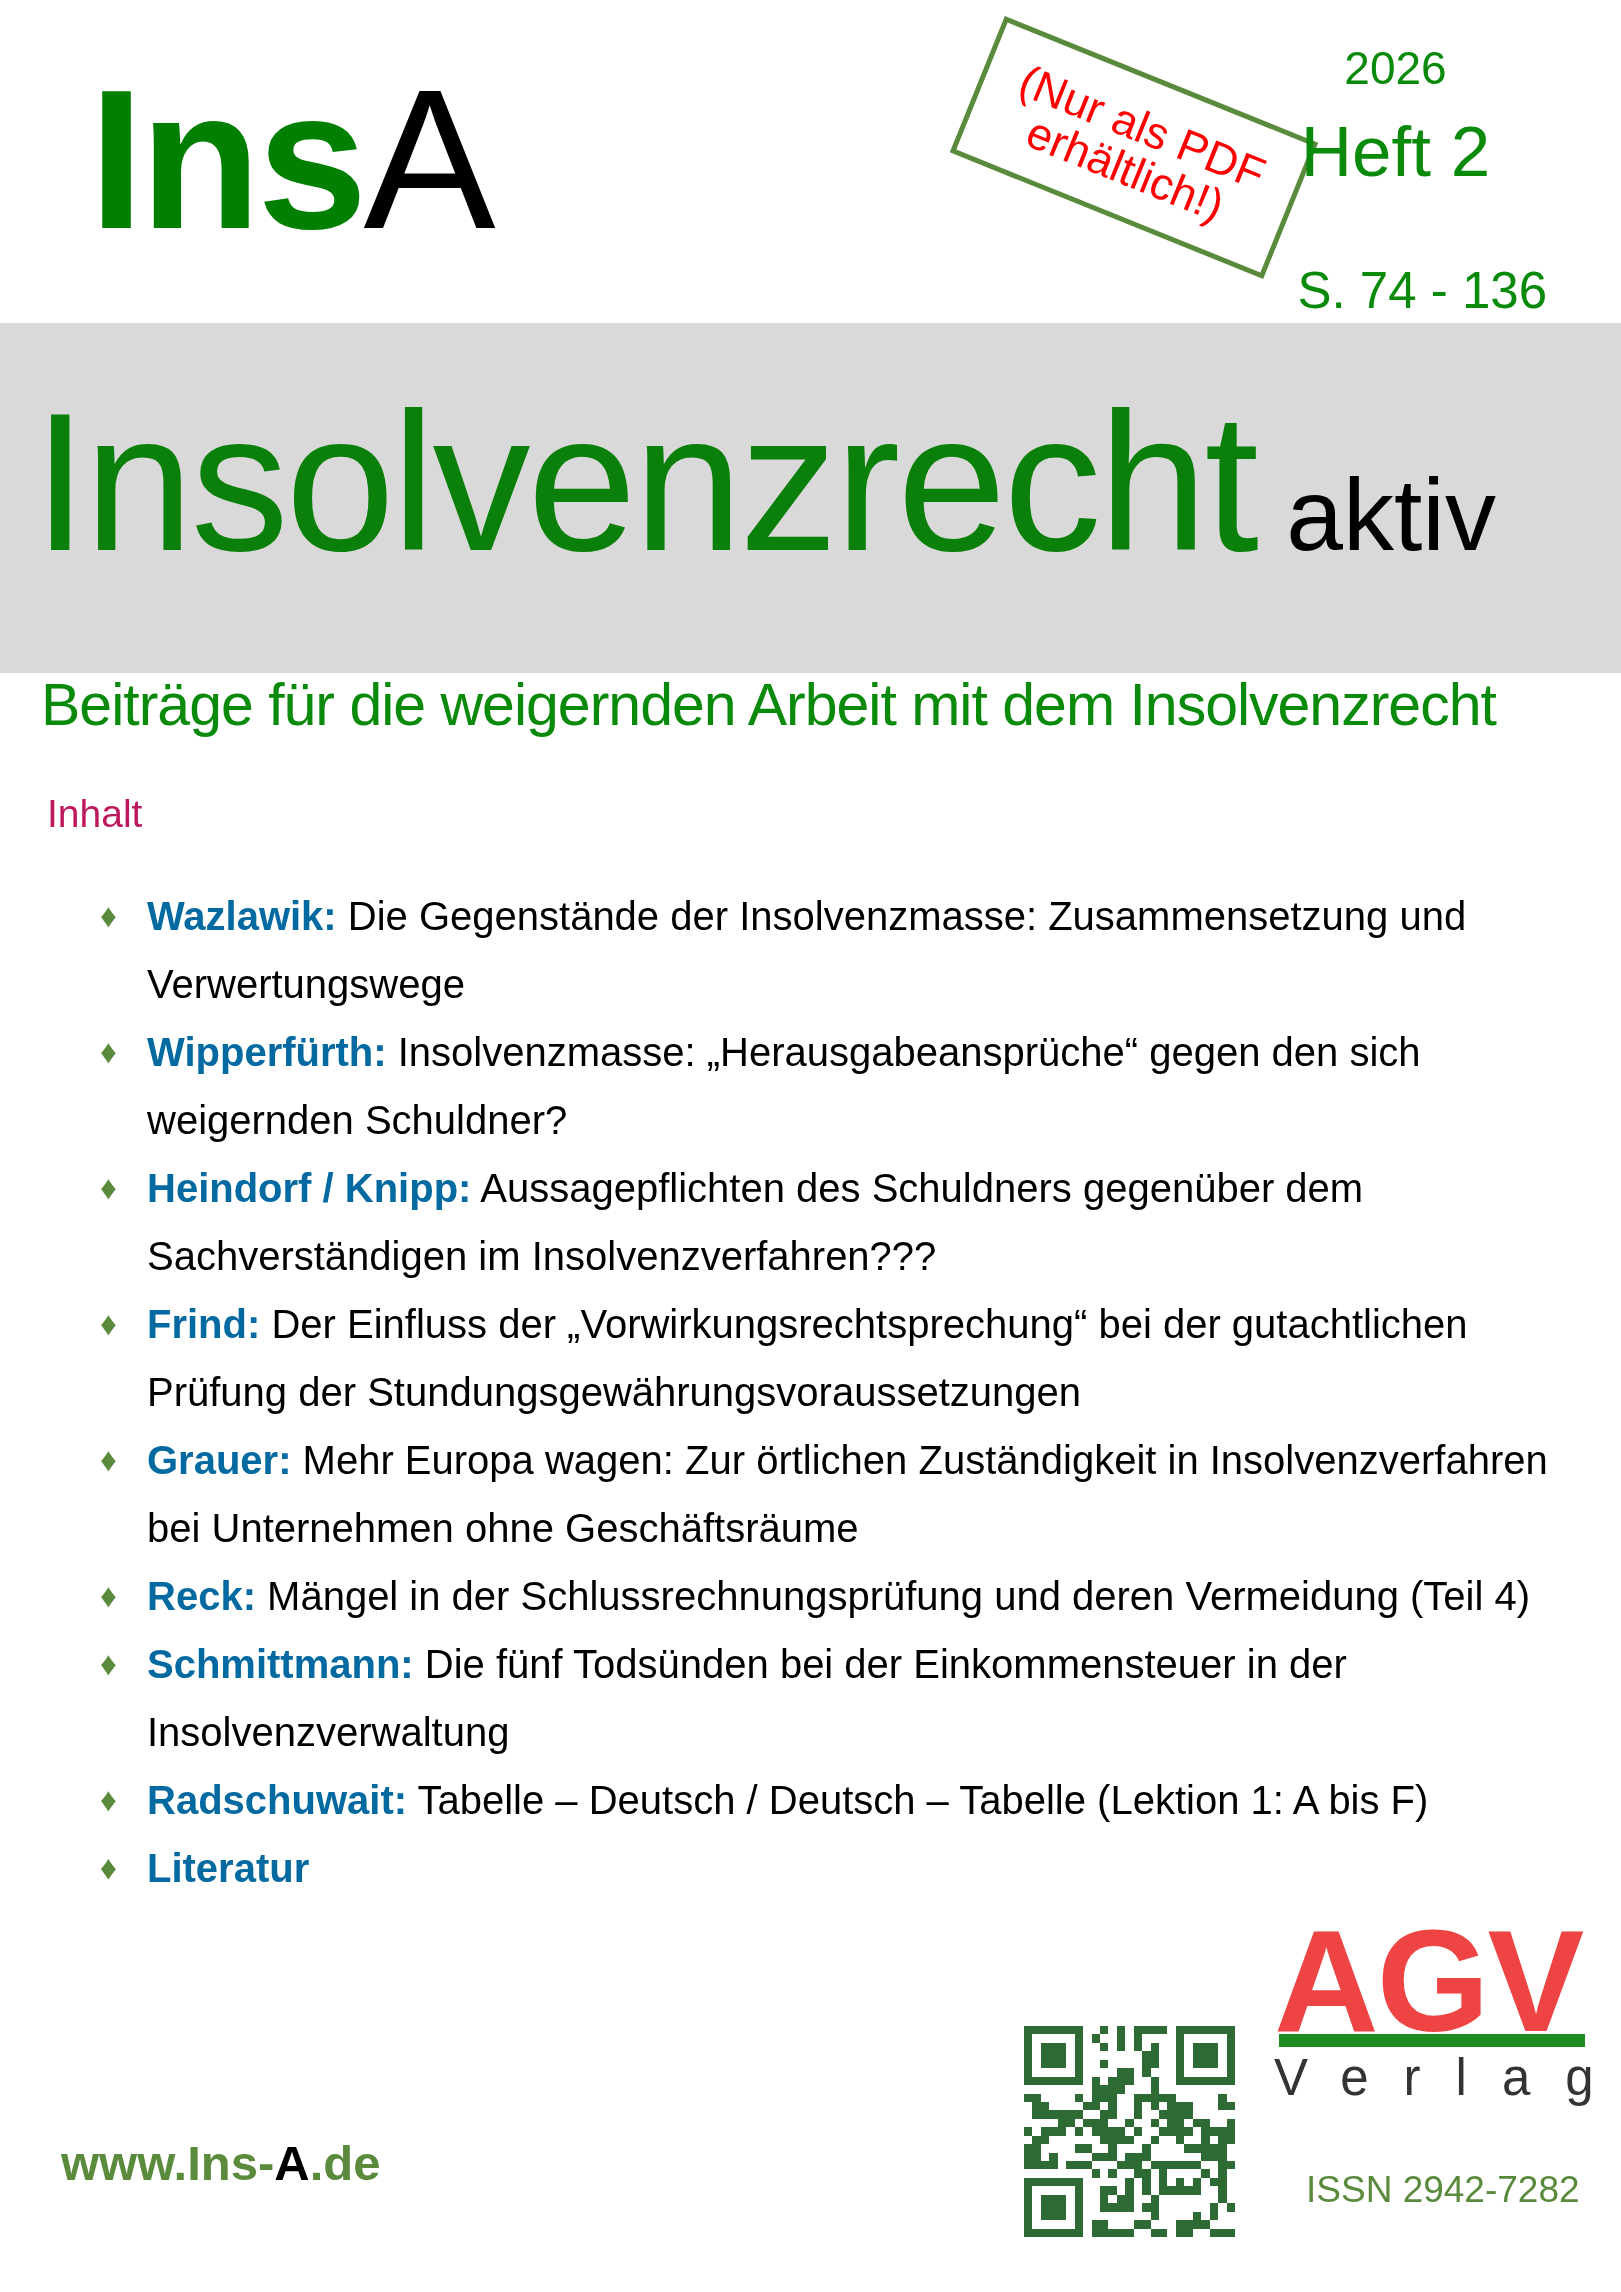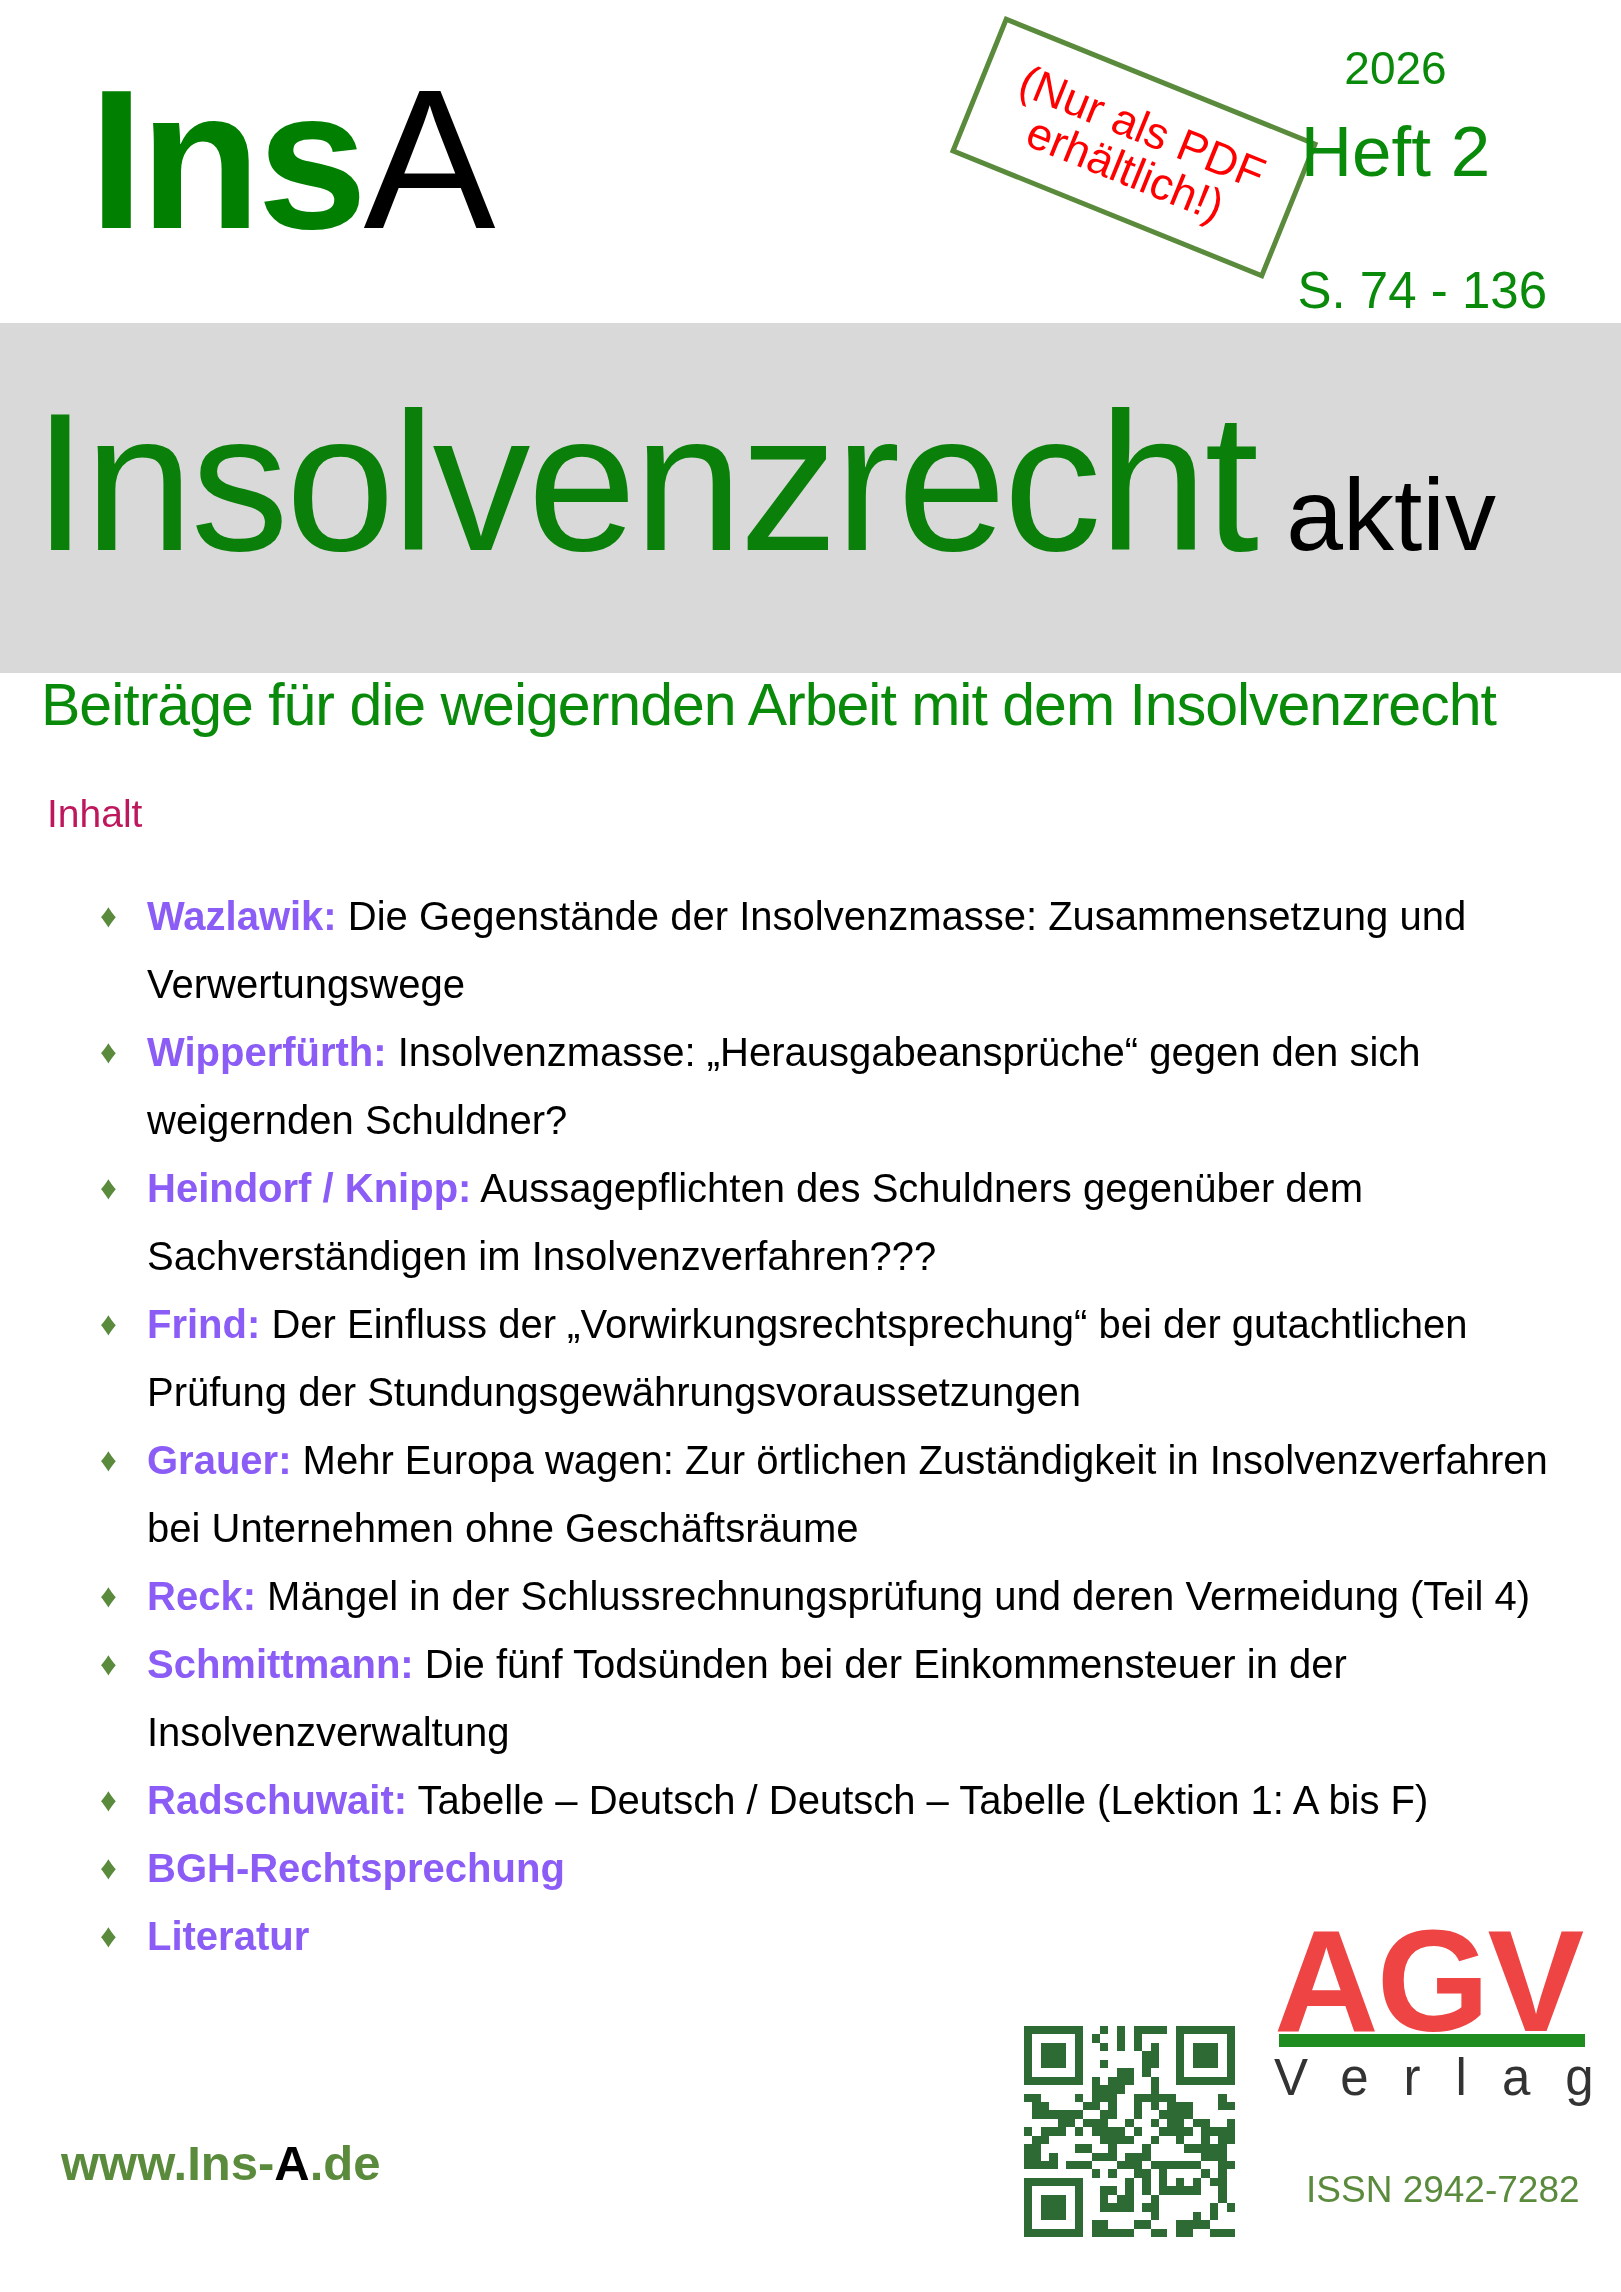--- a/index.html
+++ b/index.html
@@ -17,21 +17,21 @@
   #heft { top:116px; font-size:71px; }
   #pages { top:261px; right:74px; width:auto; font-size:51px; color:#0a8a0a; }
   #band { left:0; top:323px; width:1621px; height:350px; background:#d9d9d9; }
   #title { left:33px; top:385px; font-size:196px; color:#0a800a; line-height:1; letter-spacing:-2.9px; }
   #title .aktiv { font-size:102px; color:#000; letter-spacing:0; margin-left:30px; }
   #subtitle { left:41px; top:676px; font-size:59px; color:#0a8a0a; line-height:1; letter-spacing:-1px; }
   #inhalt { left:47px; top:792px; font-size:39px; color:#be185d; }
   #toc { position:absolute; left:98px; top:882px; width:1490px; margin:0; padding:0; list-style:none; }
   #toc li { position:relative; padding-left:49px; font-size:40px; line-height:68px; color:#000; white-space:normal; }
   #toc .bullet { position:absolute; left:2px; top:0; color:#5a8a3c; font-size:33px; }
-  #toc .author { color:#8b5cf6; font-weight:bold; }
+  #toc .author { color:#0369a1; font-weight:bold; }
   #url { left:61px; top:2135px; font-size:49px; font-weight:bold; color:#5a8a3c; }
   #url .a { color:#000; }
   #qr { left:1024px; top:2026px; width:211px; height:211px; }
   #agv { left:1274px; top:1909px; font-size:145px; font-weight:bold; color:#ef4444; line-height:1; letter-spacing:-2px; }
   #agv-bar { left:1279px; top:2034px; width:306px; height:12.7px; background:#1e8c1e; }
   #verlag { left:1274px; top:2052px; font-size:51px; color:#333; letter-spacing:35px; line-height:1; }
   #issn { left:1306px; top:2129px; font-size:37px; color:#5a8a3c;margin-top:40px; }
 </style>
 </head>
 <body>
@@ -56,21 +56,21 @@
 
 <ul id="toc">
   <li><span class="bullet">♦</span><span class="author">Wazlawik:</span><span> Die Gegenstände der Insolvenzmasse: Zusammensetzung und Verwertungswege</span></li>
   <li><span class="bullet">♦</span><span class="author">Wipperfürth:</span><span> Insolvenzmasse: „Herausgabeansprüche“ gegen den sich weigernden Schuldner?</span></li>
   <li><span class="bullet">♦</span><span class="author">Heindorf / Knipp:</span><span> Aussagepflichten des Schuldners gegenüber dem Sachverständigen im Insolvenzverfahren???</span></li>
   <li><span class="bullet">♦</span><span class="author">Frind:</span><span> Der Einfluss der „Vorwirkungsrechtsprechung“ bei der gutachtlichen Prüfung der Stundungsgewährungsvoraussetzungen</span></li>
   <li><span class="bullet">♦</span><span class="author">Grauer:</span><span> Mehr Europa wagen: Zur örtlichen Zuständigkeit in Insolvenzverfahren bei Unternehmen ohne Geschäftsräume</span></li>
   <li><span class="bullet">♦</span><span class="author">Reck:</span><span> Mängel in der Schlussrechnungsprüfung und deren Vermeidung (Teil 4)</span></li>
   <li><span class="bullet">♦</span><span class="author">Schmittmann:</span><span> Die fünf Todsünden bei der Einkommensteuer in der Insolvenzverwaltung</span></li>
   <li><span class="bullet">♦</span><span class="author">Radschuwait:</span><span> Tabelle – Deutsch / Deutsch – Tabelle (Lektion 1: A bis F)</span></li>
-  <li><span class="bullet">♦</span><span class="author">BGH-Rechtsprechung</span><span></span></li>
+  <li><span class="bullet">♦</span><span></span></li>
   <li><span class="bullet">♦</span><span class="author">Literatur</span><span></span></li>
 </ul>
 
 <div id="url" class="abs"><span>www.Ins-</span><span class="a">A</span><span>.de</span></div>
 
 <svg id="qr" class="abs" viewBox="0 0 25 25" shape-rendering="crispEdges">
   <g fill="#2e6b34">
 
     <path d="M0 0h7v7h-7zM1 1v5h5v-5zM2 2h3v3h-3z" fill-rule="evenodd"></path>
     <path d="M18 0h7v7h-7zM19 1v5h5v-5zM20 2h3v3h-3z" fill-rule="evenodd"></path>

